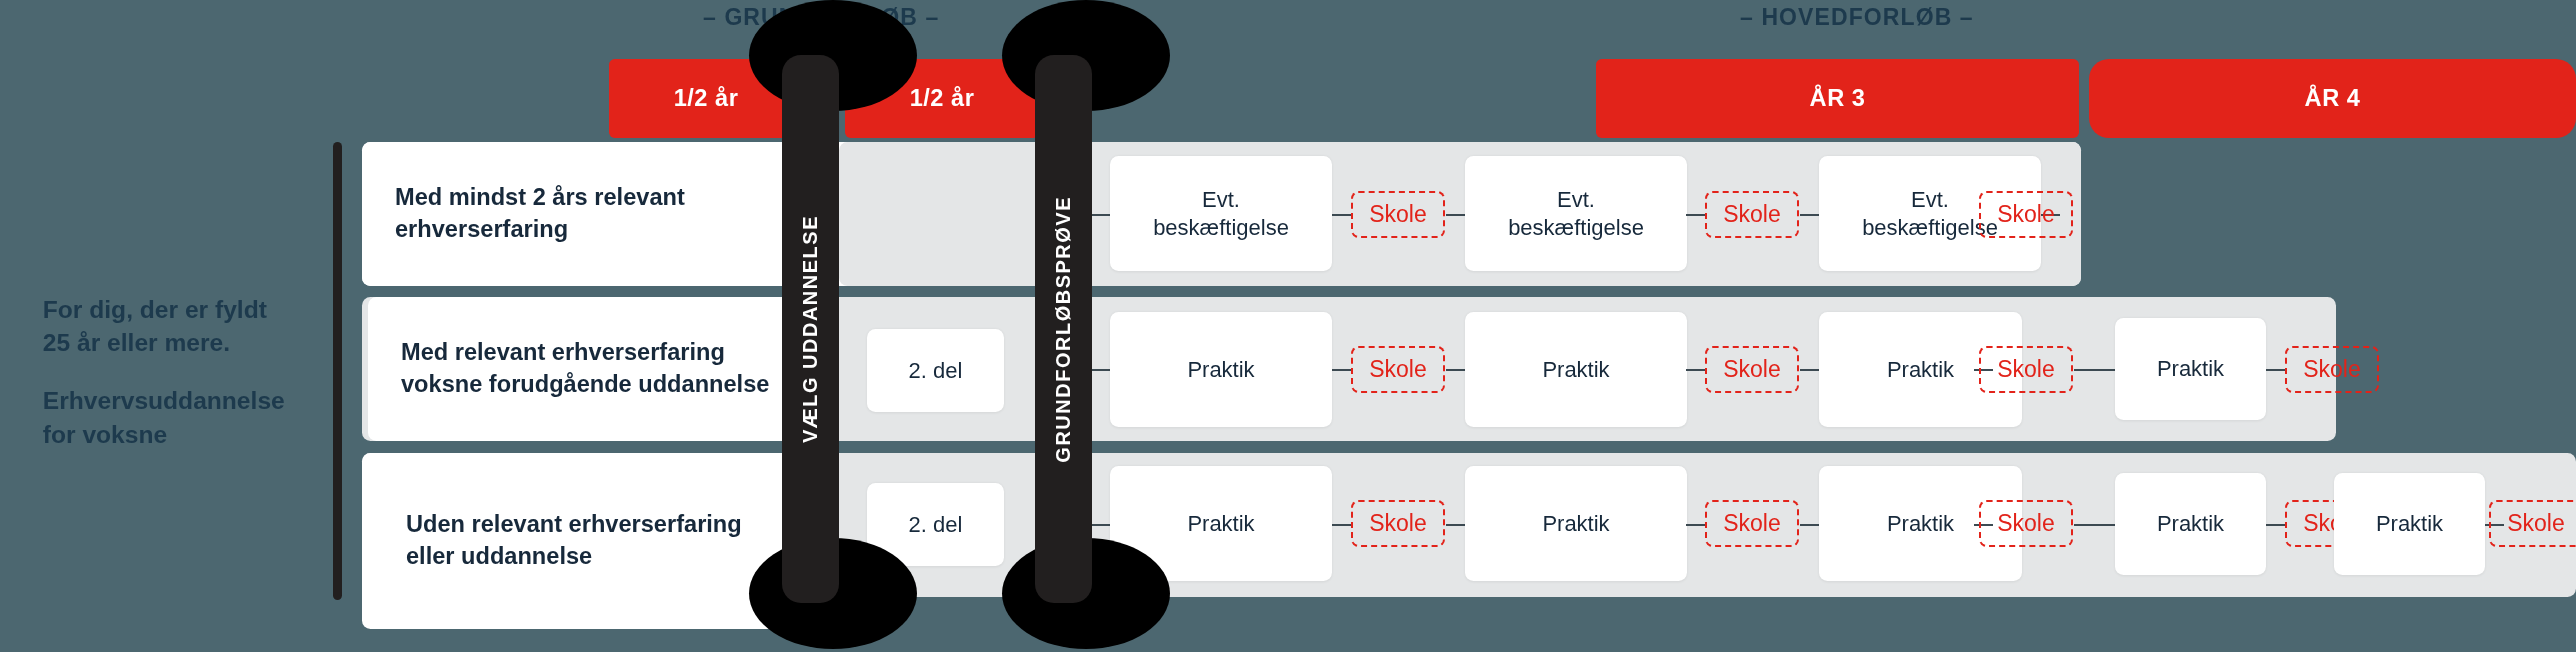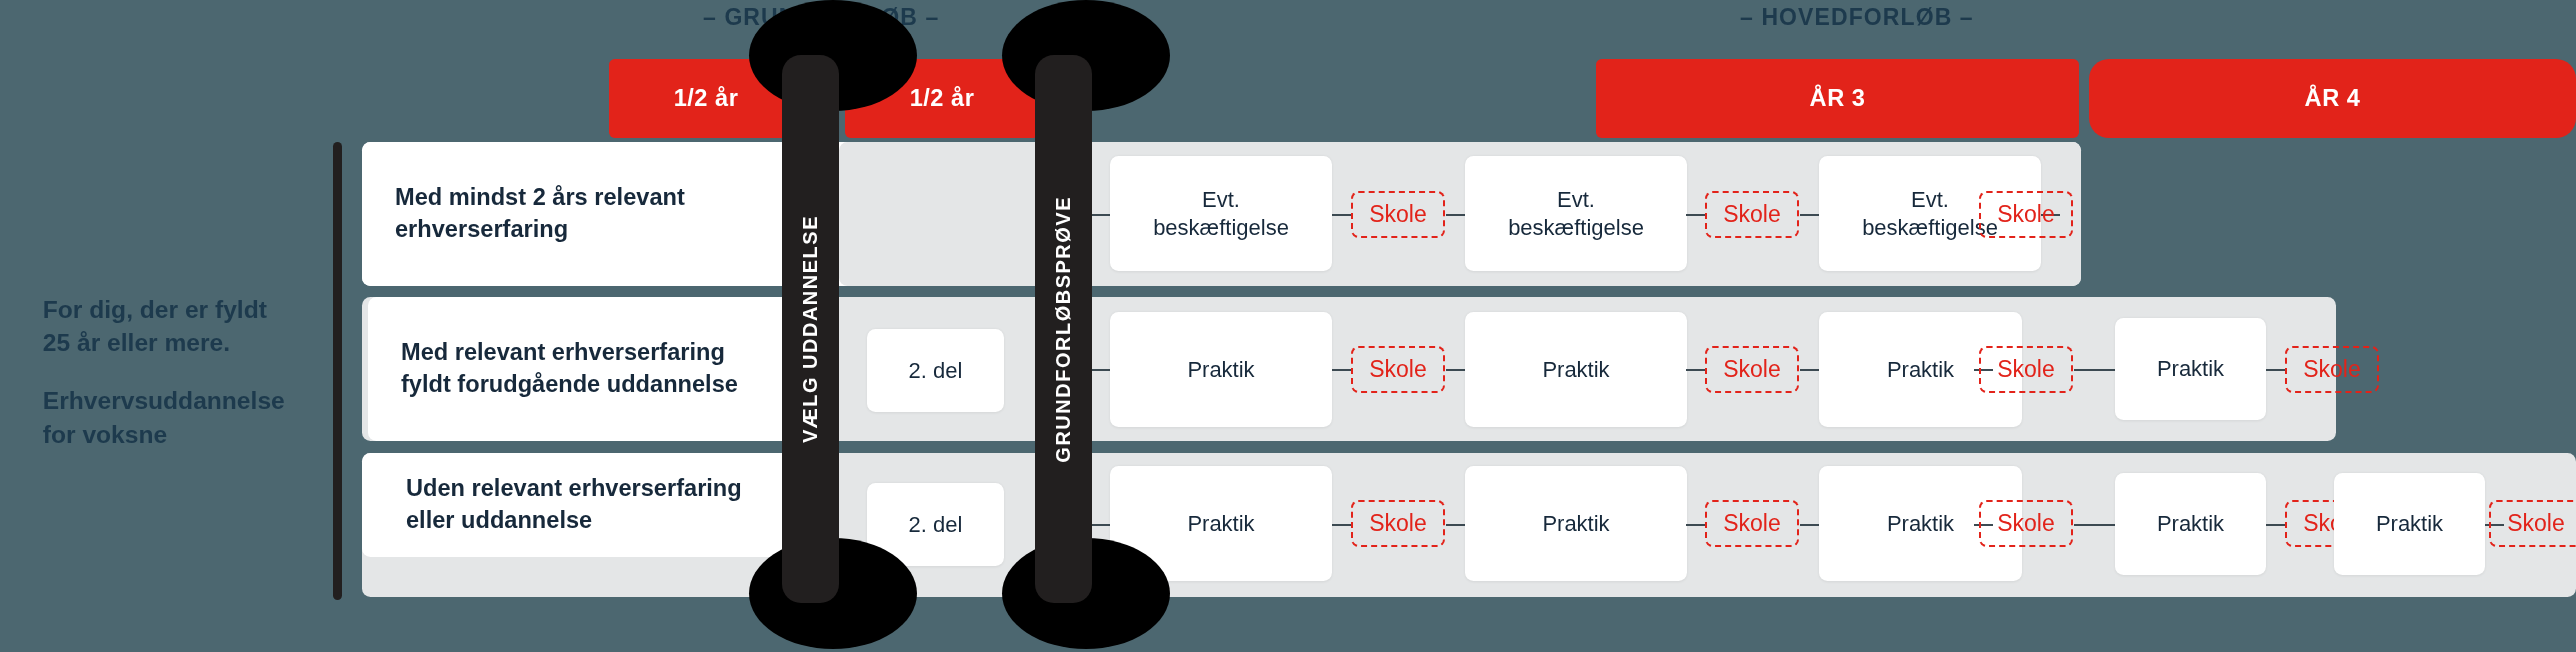--- a/index.html
+++ b/index.html
@@ -213,21 +213,21 @@
       <div>beskæftigelse</div>
     </div>
   </div>
   <div class="connector" style="left:2041px; top:214px; width:19px;"></div>
   <div class="skole" style="left:1979px; top:191px; width:94px; height:47px;">Skole</div>
 
   <div class="band" style="left:362px; top:297px; width:1974px; height:144px;"></div>
   <div class="rowlabel" style="left:368px; top:297px; width:444px; height:144px;">
     <div>
       <div>Med relevant erhverserfaring</div>
-      <div>fyldt forudgående uddannelse</div>
+      <div>voksne forudgående uddannelse</div>
     </div>
   </div>
   <div class="card" style="left:867px; top:329px; width:137px; height:83px;">2. del</div>
 
   <div class="connector" style="left:1090px; top:369px; width:23px;"></div>
   <div class="card" style="left:1110px; top:312px; width:222px; height:115px;">Praktik</div>
   <div class="connector" style="left:1332px; top:369px; width:19px;"></div>
   <div class="skole" style="left:1351px; top:346px; width:94px; height:47px;">Skole</div>
   <div class="connector" style="left:1446px; top:369px; width:19px;"></div>
 
@@ -239,21 +239,21 @@
   <div class="card" style="left:1819px; top:312px; width:203px; height:115px;">Praktik</div>
   <div class="connector" style="left:1974px; top:369px; width:19px;"></div>
   <div class="skole" style="left:1979px; top:346px; width:94px; height:47px;">Skole</div>
   <div class="connector" style="left:2074px; top:369px; width:42px;"></div>
 
   <div class="card" style="left:2115px; top:318px; width:151px; height:102px;">Praktik</div>
   <div class="connector" style="left:2266px; top:369px; width:19px;"></div>
   <div class="skole" style="left:2285px; top:346px; width:94px; height:47px;">Skole</div>
 
   <div class="band" style="left:362px; top:453px; width:2214px; height:144px;"></div>
-  <div class="rowlabel" style="left:362px; top:453px; width:444px; height:104px;padding-left:44px;">
+  <div class="rowlabel" style="left:362px; top:453px; width:444px; height:176px;padding-left:44px;">
     <div>
       <div>Uden relevant erhverserfaring</div>
       <div>eller uddannelse</div>
     </div>
   </div>
   <div class="card" style="left:867px; top:483px; width:137px; height:83px;">2. del</div>
 
   <div class="connector" style="left:1090px; top:524px; width:23px;"></div>
   <div class="card" style="left:1110px; top:466px; width:222px; height:115px;">Praktik</div>
   <div class="connector" style="left:1332px; top:524px; width:19px;"></div>

